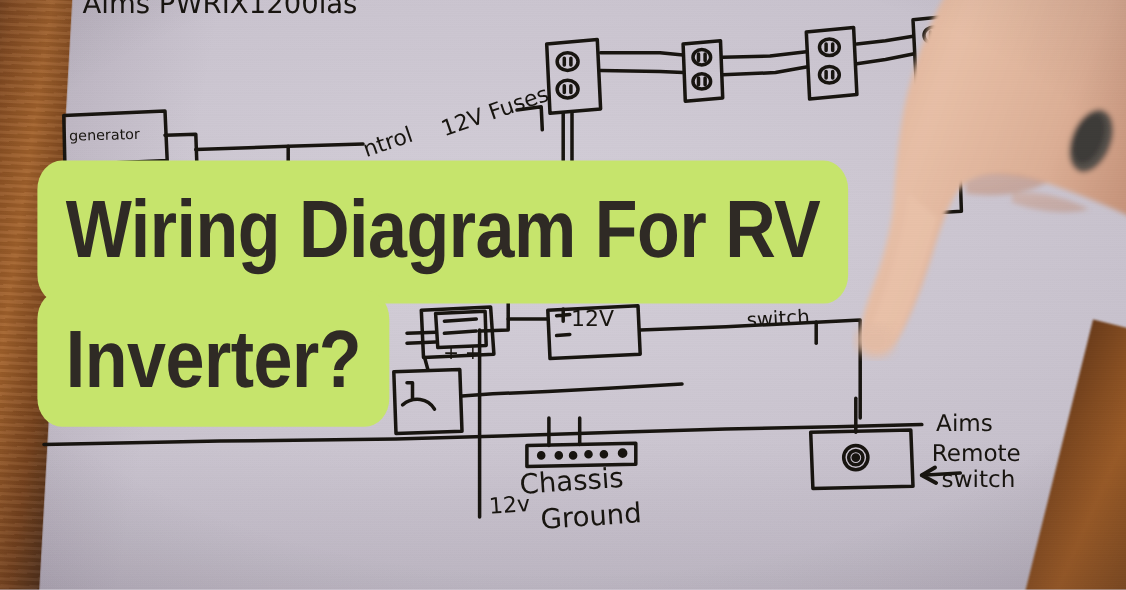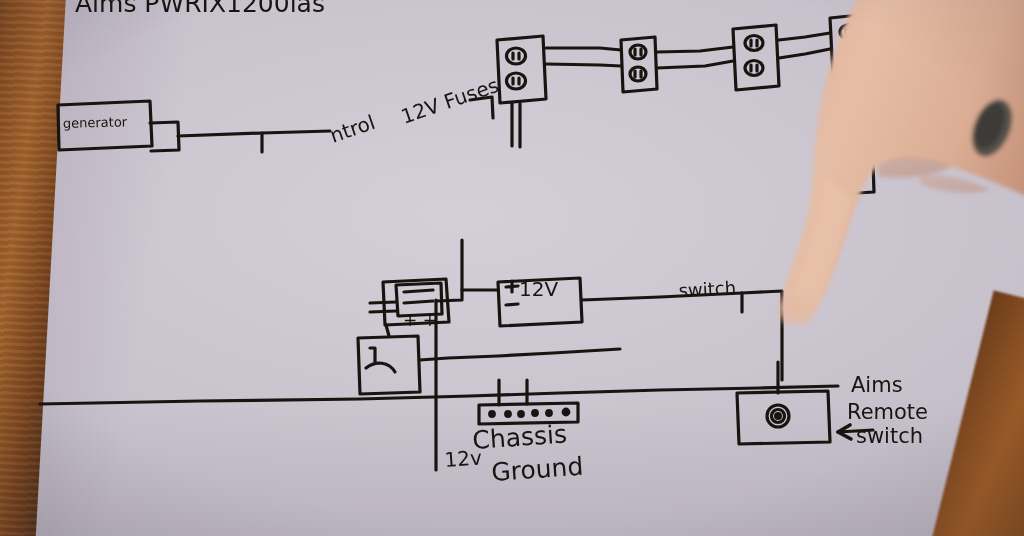--- a/index.html
+++ b/index.html
@@ -281,14 +281,18 @@
         </g>
 
         <ellipse cx="22" cy="330" rx="18" ry="15" fill="#e3bca5" filter="url(#softer)" opacity=".9"></ellipse>
       </svg>
     </div>
 
     <div class="vignette"></div>
     <div class="grain"></div>
   </div>
 
+  <div class="title-overlay">
+    <div class="title-line l1">Wiring Diagram For RV</div>
+    <div class="title-line l2">Inverter?</div>
+  </div>
 
 </div>
 
 </body></html>

